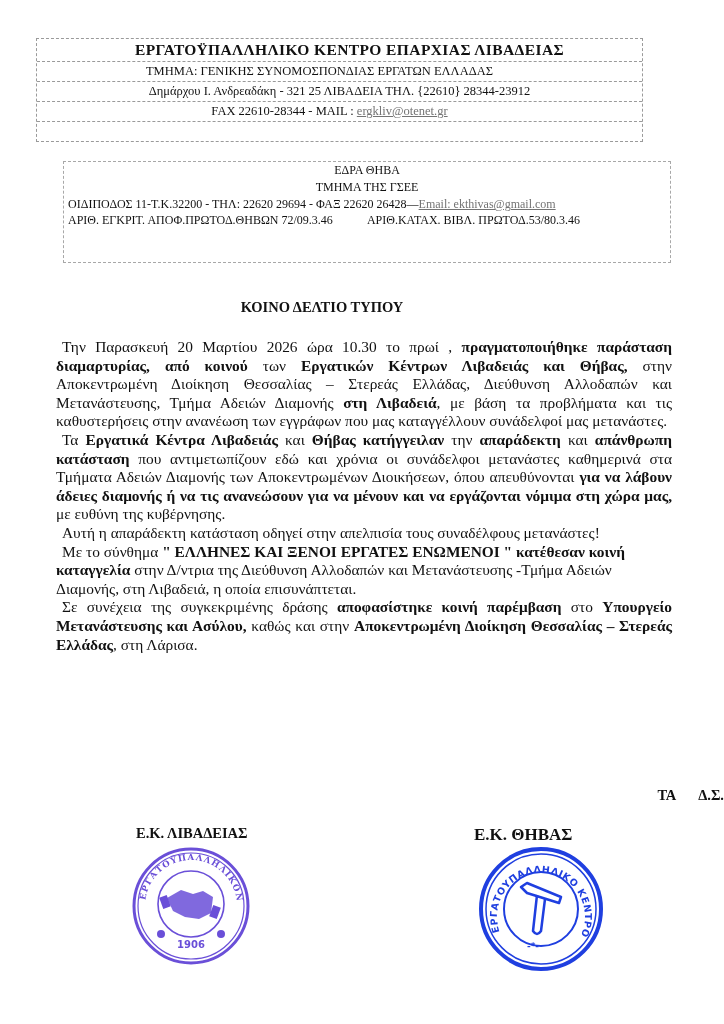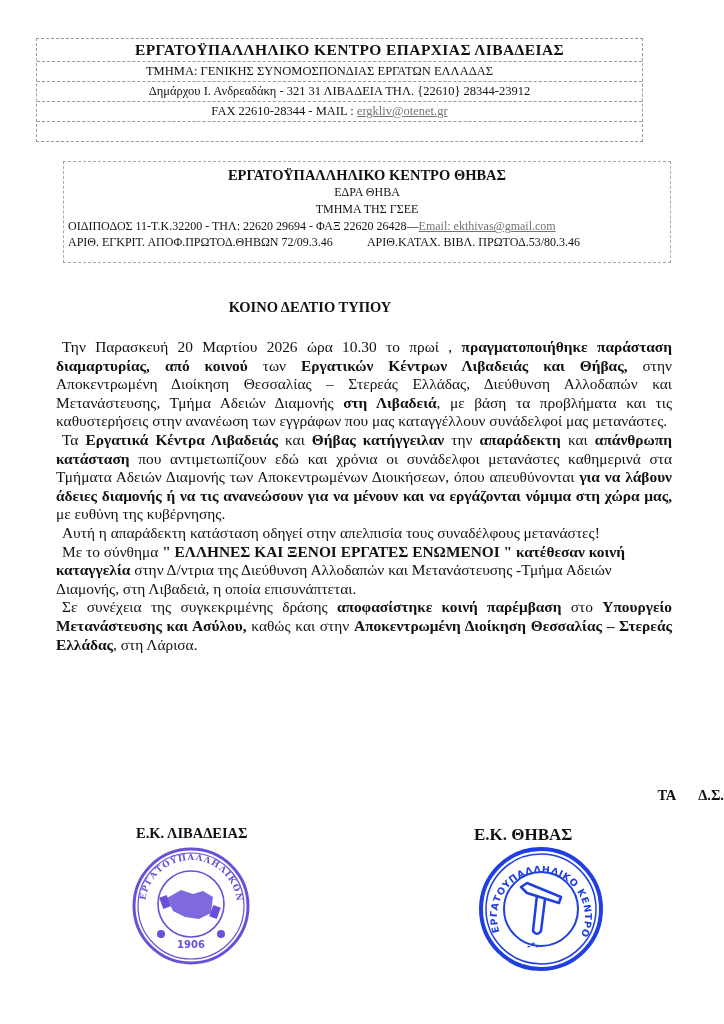--- a/index.html
+++ b/index.html
@@ -25,21 +25,21 @@
   .box2 {
     position: absolute; left: 63px; top: 161px; width: 606px; height: 100px;
     border: 1px dashed #a8a8a8; text-align: center;
   }
   .box2 .t1 { font-size: 14.5px; font-weight: bold; margin-top: 4px; line-height: 18px; }
   .box2 .t2 { font-size: 12px; line-height: 17px; }
   .box2 .t4, .box2 .t5 { font-size: 12px; line-height: 16px; text-align: left; padding-left: 4px; white-space: nowrap; }
   .box2 .t5 .gap { display: inline-block; width: 34px; }
 
   .doc-title {
-    position: absolute; left: 0; width: 620px; top: 299px; text-align: center;
+    position: absolute; left: 12px; width: 620px; top: 299px; text-align: center;
     font-size: 14.5px; font-weight: bold;
   }
   .body-text {
     position: absolute; left: 56px; top: 338px; width: 616px;
     font-size: 15.4px; line-height: 18.6px; text-align: justify;
   }
   .body-text p { margin: 0; text-indent: 6px; }
   .body-text p.nojust { text-align: left; }
 
   .sign-title { position: absolute; top: 787px; left: 0; width: 724px; text-align: right; font-size: 14.5px; font-weight: bold; }
@@ -49,29 +49,28 @@
   .stamp { position: absolute; }
   .stamp-left { left: 131px; top: 846px; width: 120px; height: 120px; }
   .stamp-right { left: 477px; top: 845px; width: 128px; height: 128px; }
 </style>
 </head>
 <body>
 
 <div class="box1">
   <div class="row title">ΕΡΓΑΤΟΫΠΑΛΛΗΛΙΚΟ  ΚΕΝΤΡΟ  ΕΠΑΡΧΙΑΣ  ΛΙΒΑΔΕΙΑΣ</div>
   <div class="row r2">ΤΜΗΜΑ: ΓΕΝΙΚΗΣ ΣΥΝΟΜΟΣΠΟΝΔΙΑΣ ΕΡΓΑΤΩΝ ΕΛΛΑΔΑΣ</div>
-  <div class="row">Δημάρχου  Ι. Ανδρεαδάκη  - 321 31  ΛΙΒΑΔΕΙΑ  ΤΗΛ. {22610} 28344-23912</div>
+  <div class="row">Δημάρχου  Ι. Ανδρεαδάκη  - 321 25  ΛΙΒΑΔΕΙΑ  ΤΗΛ. {22610} 28344-23912</div>
   <div class="row r4">
     <span>FAX 22610-28344 -  MAIL  : </span><a class="link">ergkliv@otenet.gr</a>
   </div>
   <div class="row blank"></div>
 </div>
 
 <div class="box2">
-  <div class="t1">ΕΡΓΑΤΟΫΠΑΛΛΗΛΙΚΟ ΚΕΝΤΡΟ ΘΗΒΑΣ</div>
   <div class="t2">ΕΔΡΑ ΘΗΒΑ</div>
   <div class="t2">ΤΜΗΜΑ ΤΗΣ ΓΣΕΕ</div>
   <div class="t4">
     <span>ΟΙΔΙΠΟΔΟΣ  11-Τ.Κ.32200  -  ΤΗΛ:  22620  29694  -  ΦΑΞ 22620 26428—</span><a class="link">Email: ekthivas@gmail.com</a>
   </div>
   <div class="t5">
     <span>ΑΡΙΘ. ΕΓΚΡΙΤ. ΑΠΟΦ.ΠΡΩΤΟΔ.ΘΗΒΩΝ 72/09.3.46</span><span class="gap"></span><span>ΑΡΙΘ.ΚΑΤΑΧ. ΒΙΒΛ. ΠΡΩΤΟΔ.53/80.3.46</span>
   </div>
 </div>
 

